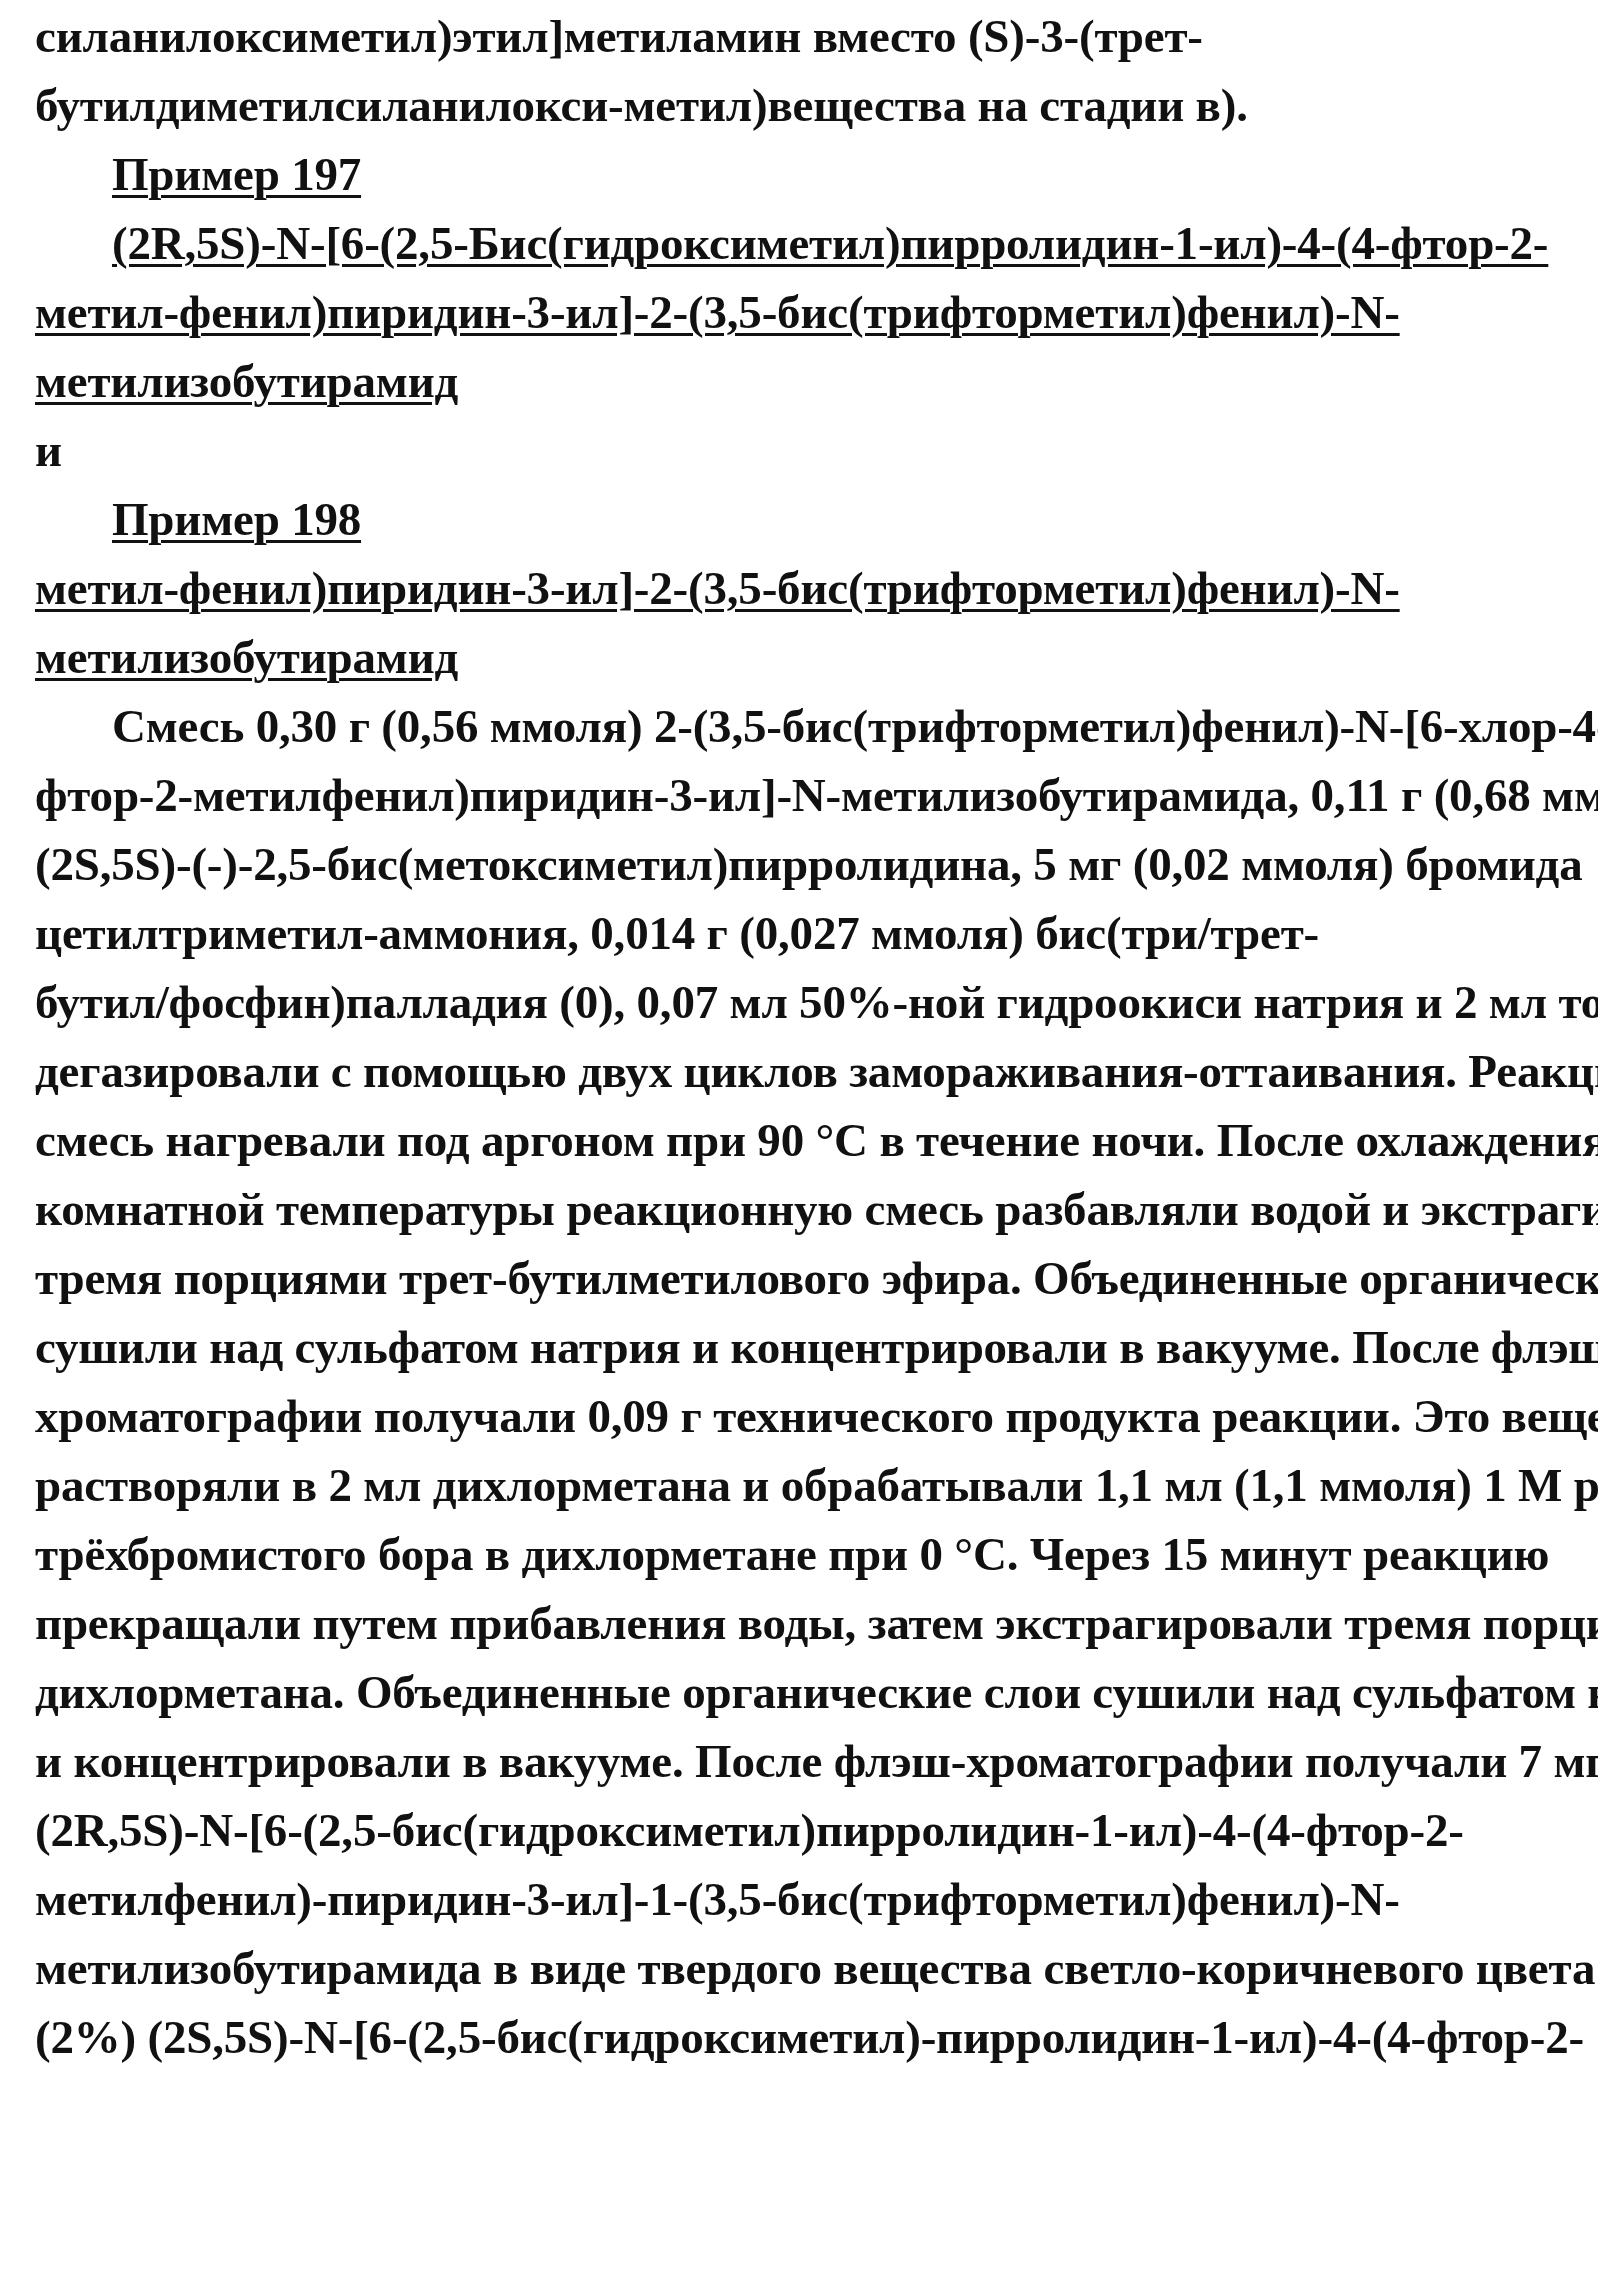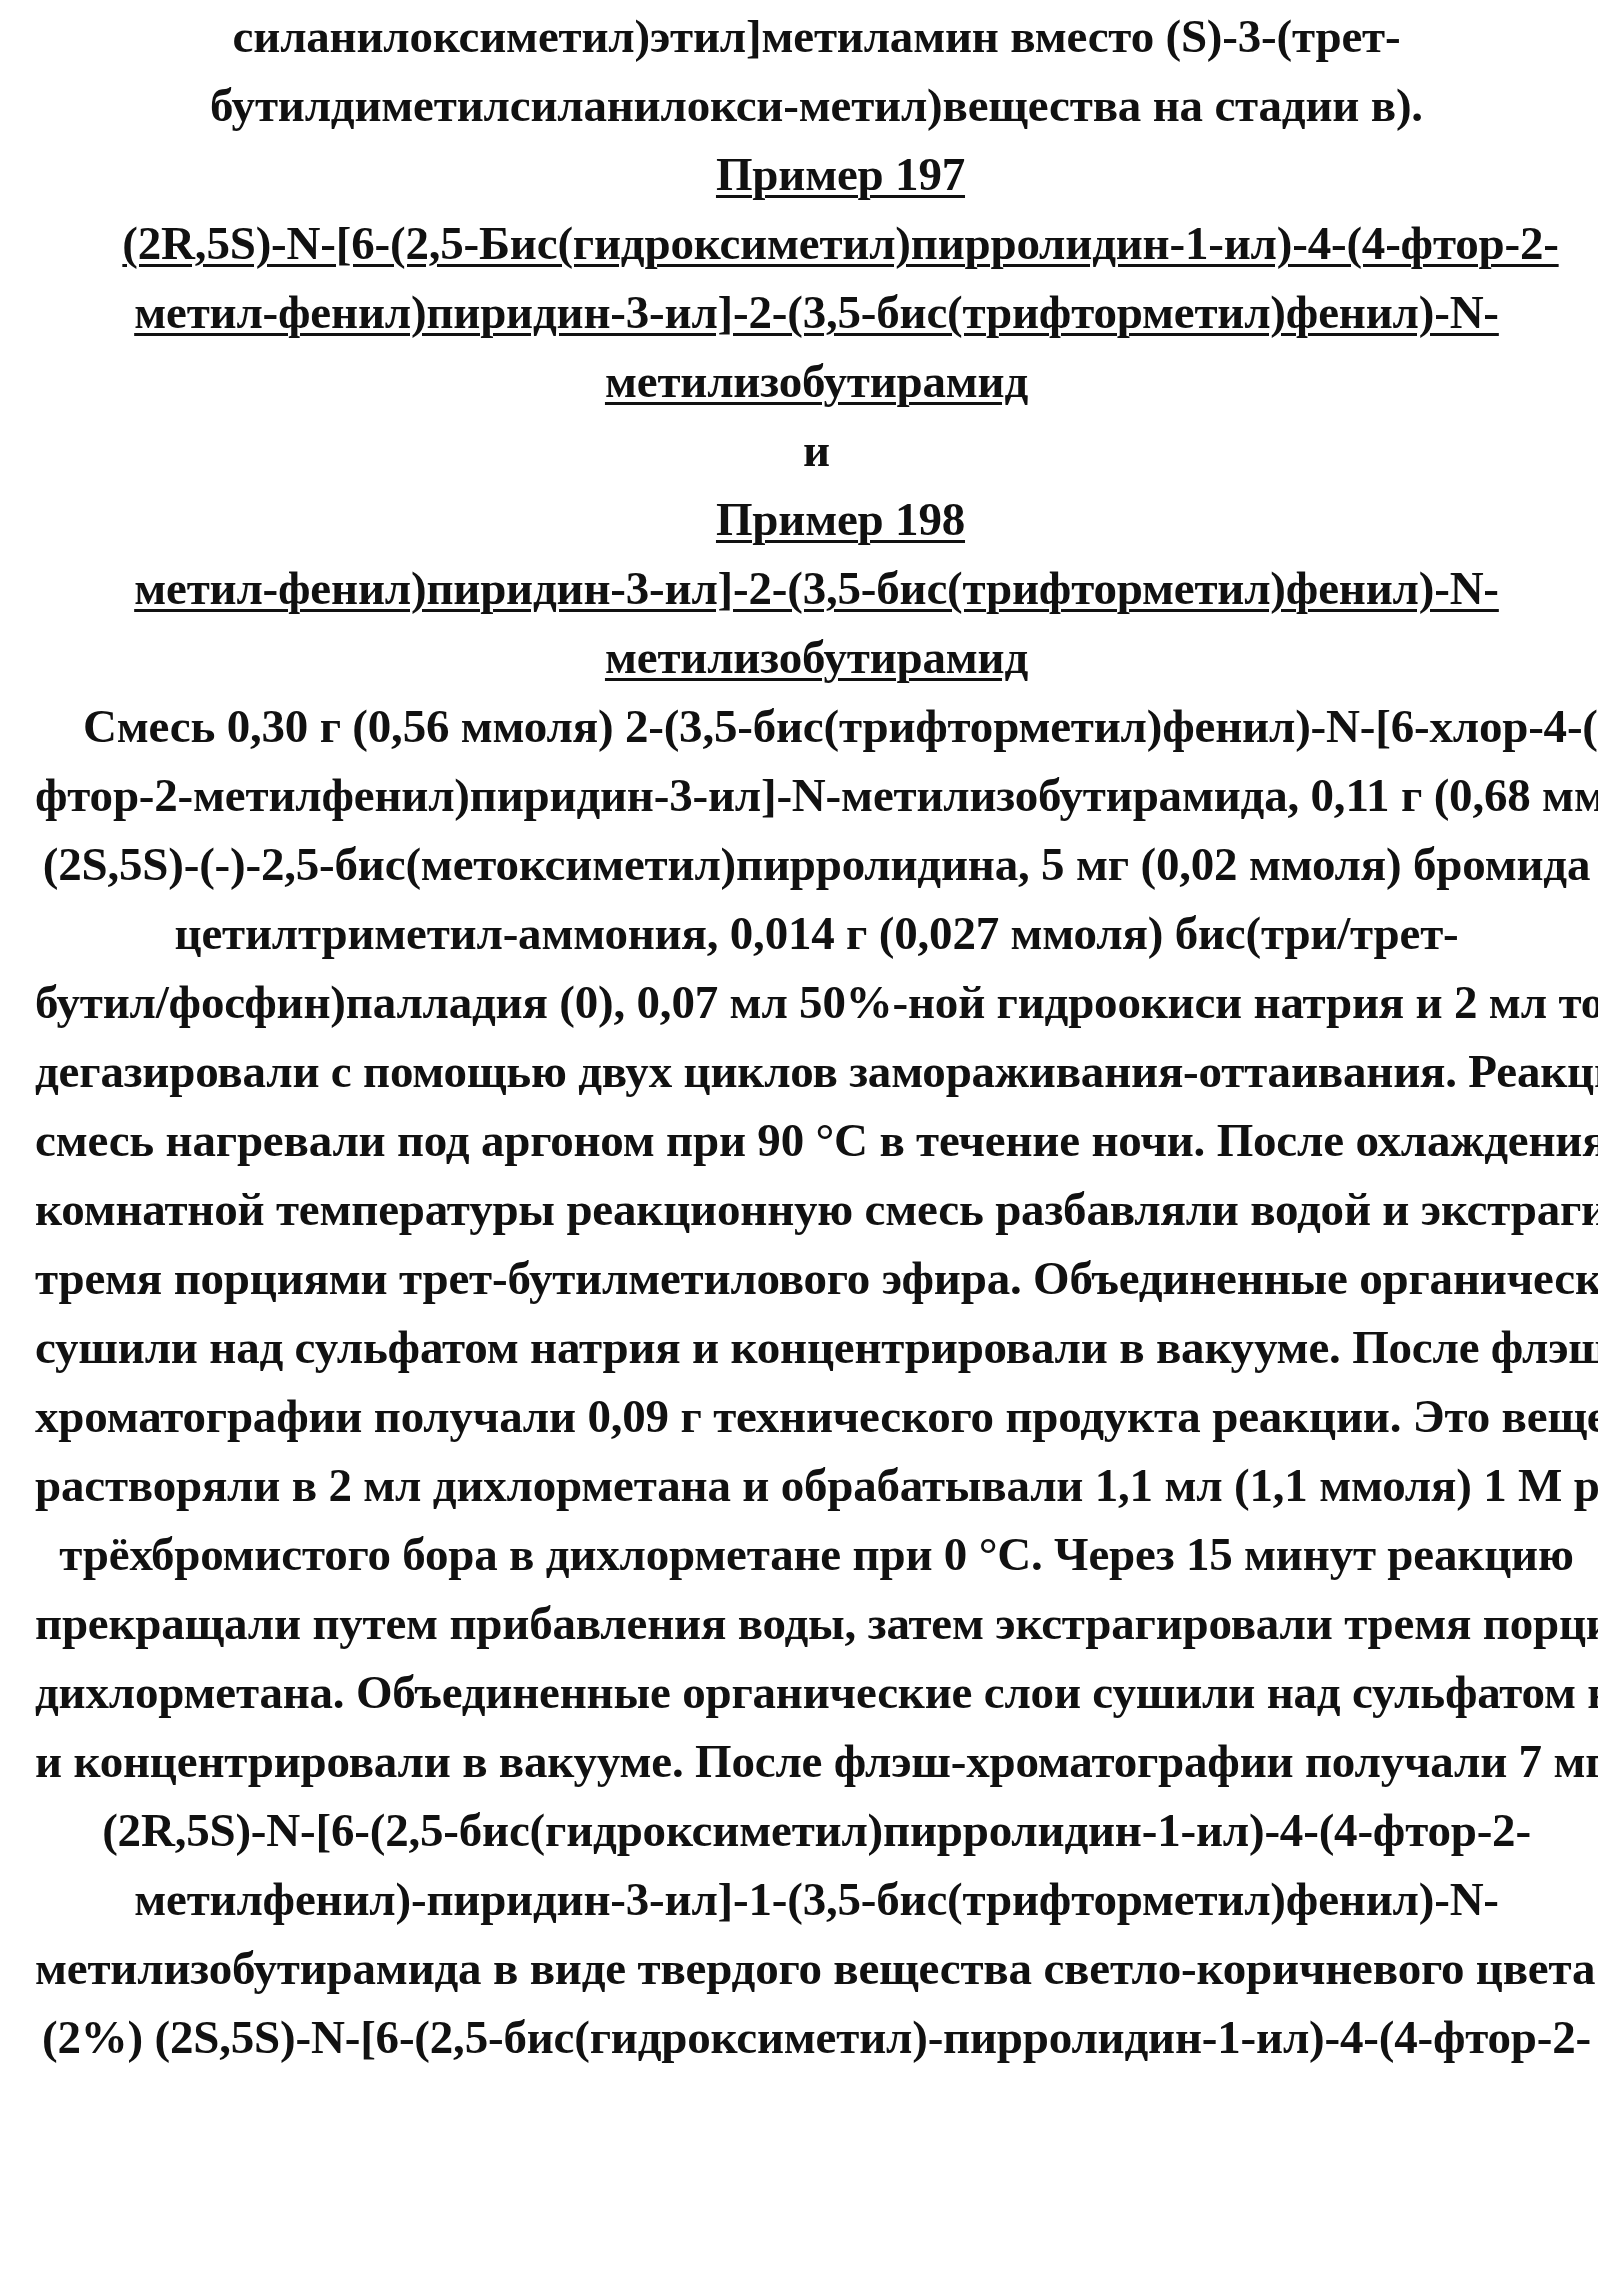--- a/index.html
+++ b/index.html
@@ -10,23 +10,22 @@
     font-weight: bold;
     font-size: 47px;
     color: #111111;
     letter-spacing: -0.2px;
   }
   .line {
     height: 69px;
     line-height: 50px;
     white-space: pre;
     padding-left: 35px;
-    text-align: center;
   }
-  .line.indent { padding-left: 83px; }
+  .line.indent { padding-left: 112px; }
   .u { text-decoration: underline; text-decoration-thickness: 2.5px; text-underline-offset: 5px; }
   sup { font-size: 0.6em; line-height: 0; vertical-align: 0.75em; }
 </style>
 </head>
 <body>
 
 <div class="page">
   <div class="line">силанилоксиметил)этил]метиламин вместо (S)-3-(трет-</div>
   <div class="line">бутилдиметилсиланилокси-метил)вещества на стадии в).</div>
   <div class="line indent"><span class="u">Пример 197</span></div>

